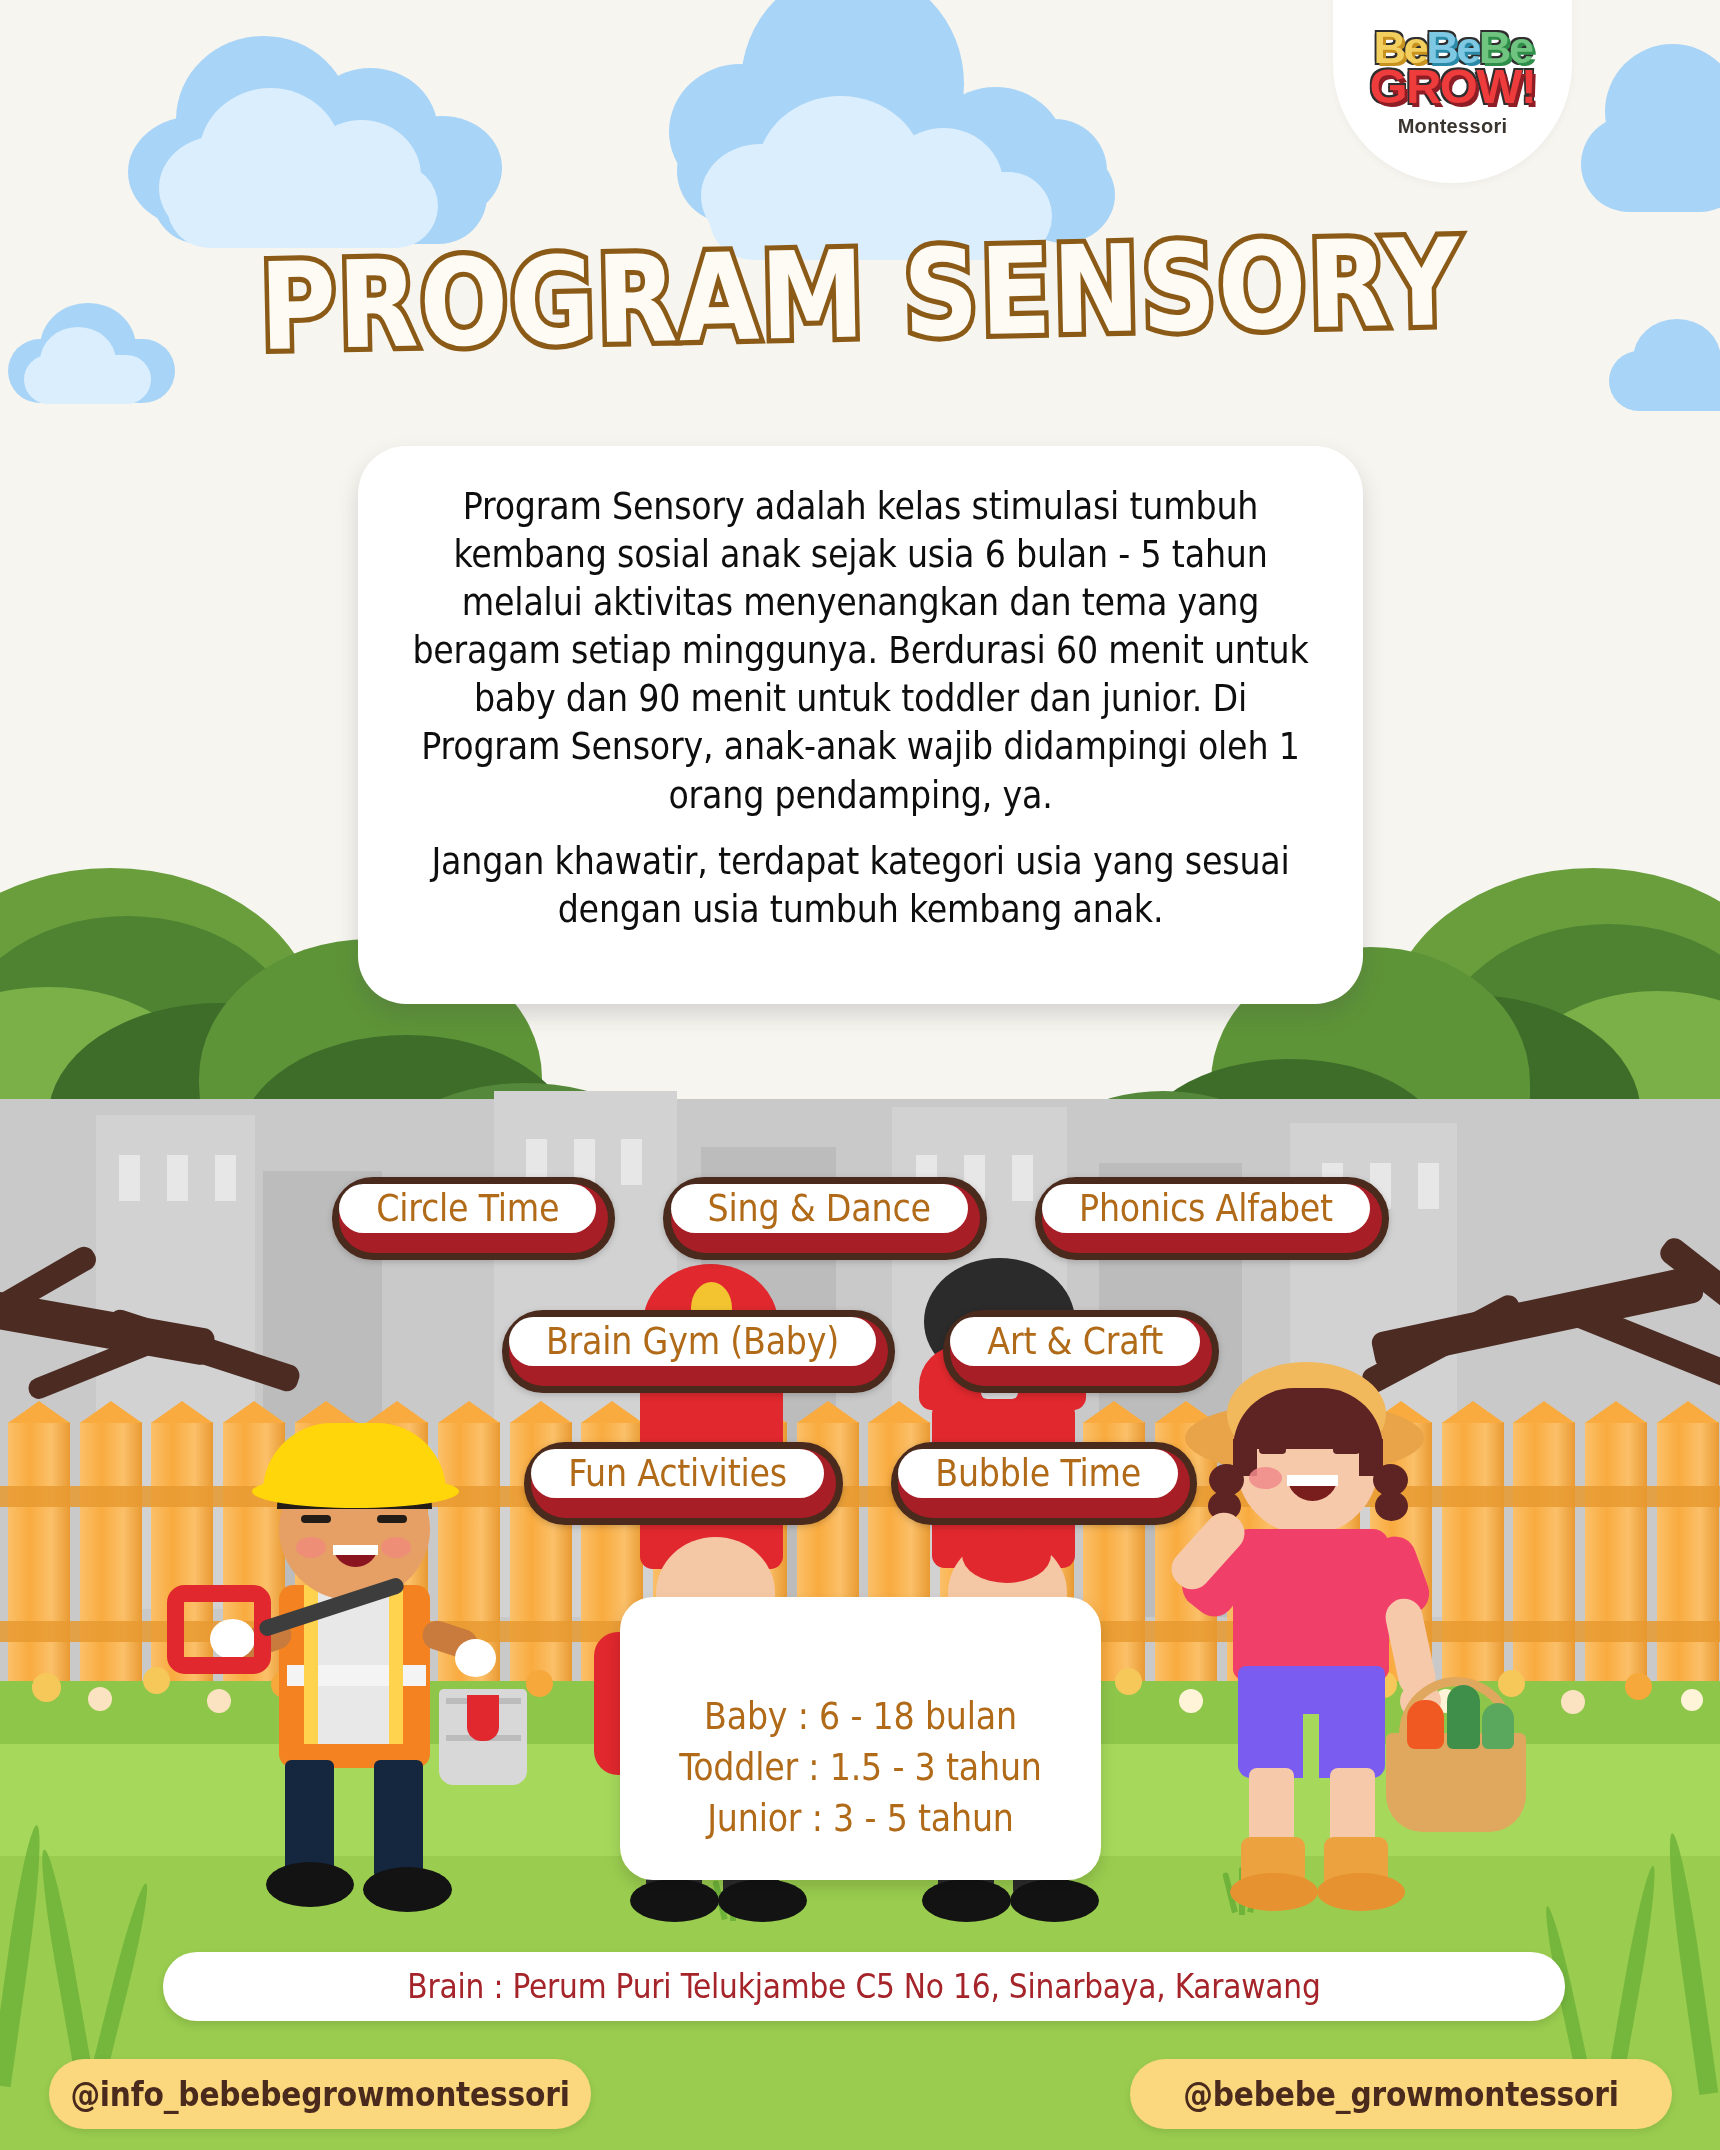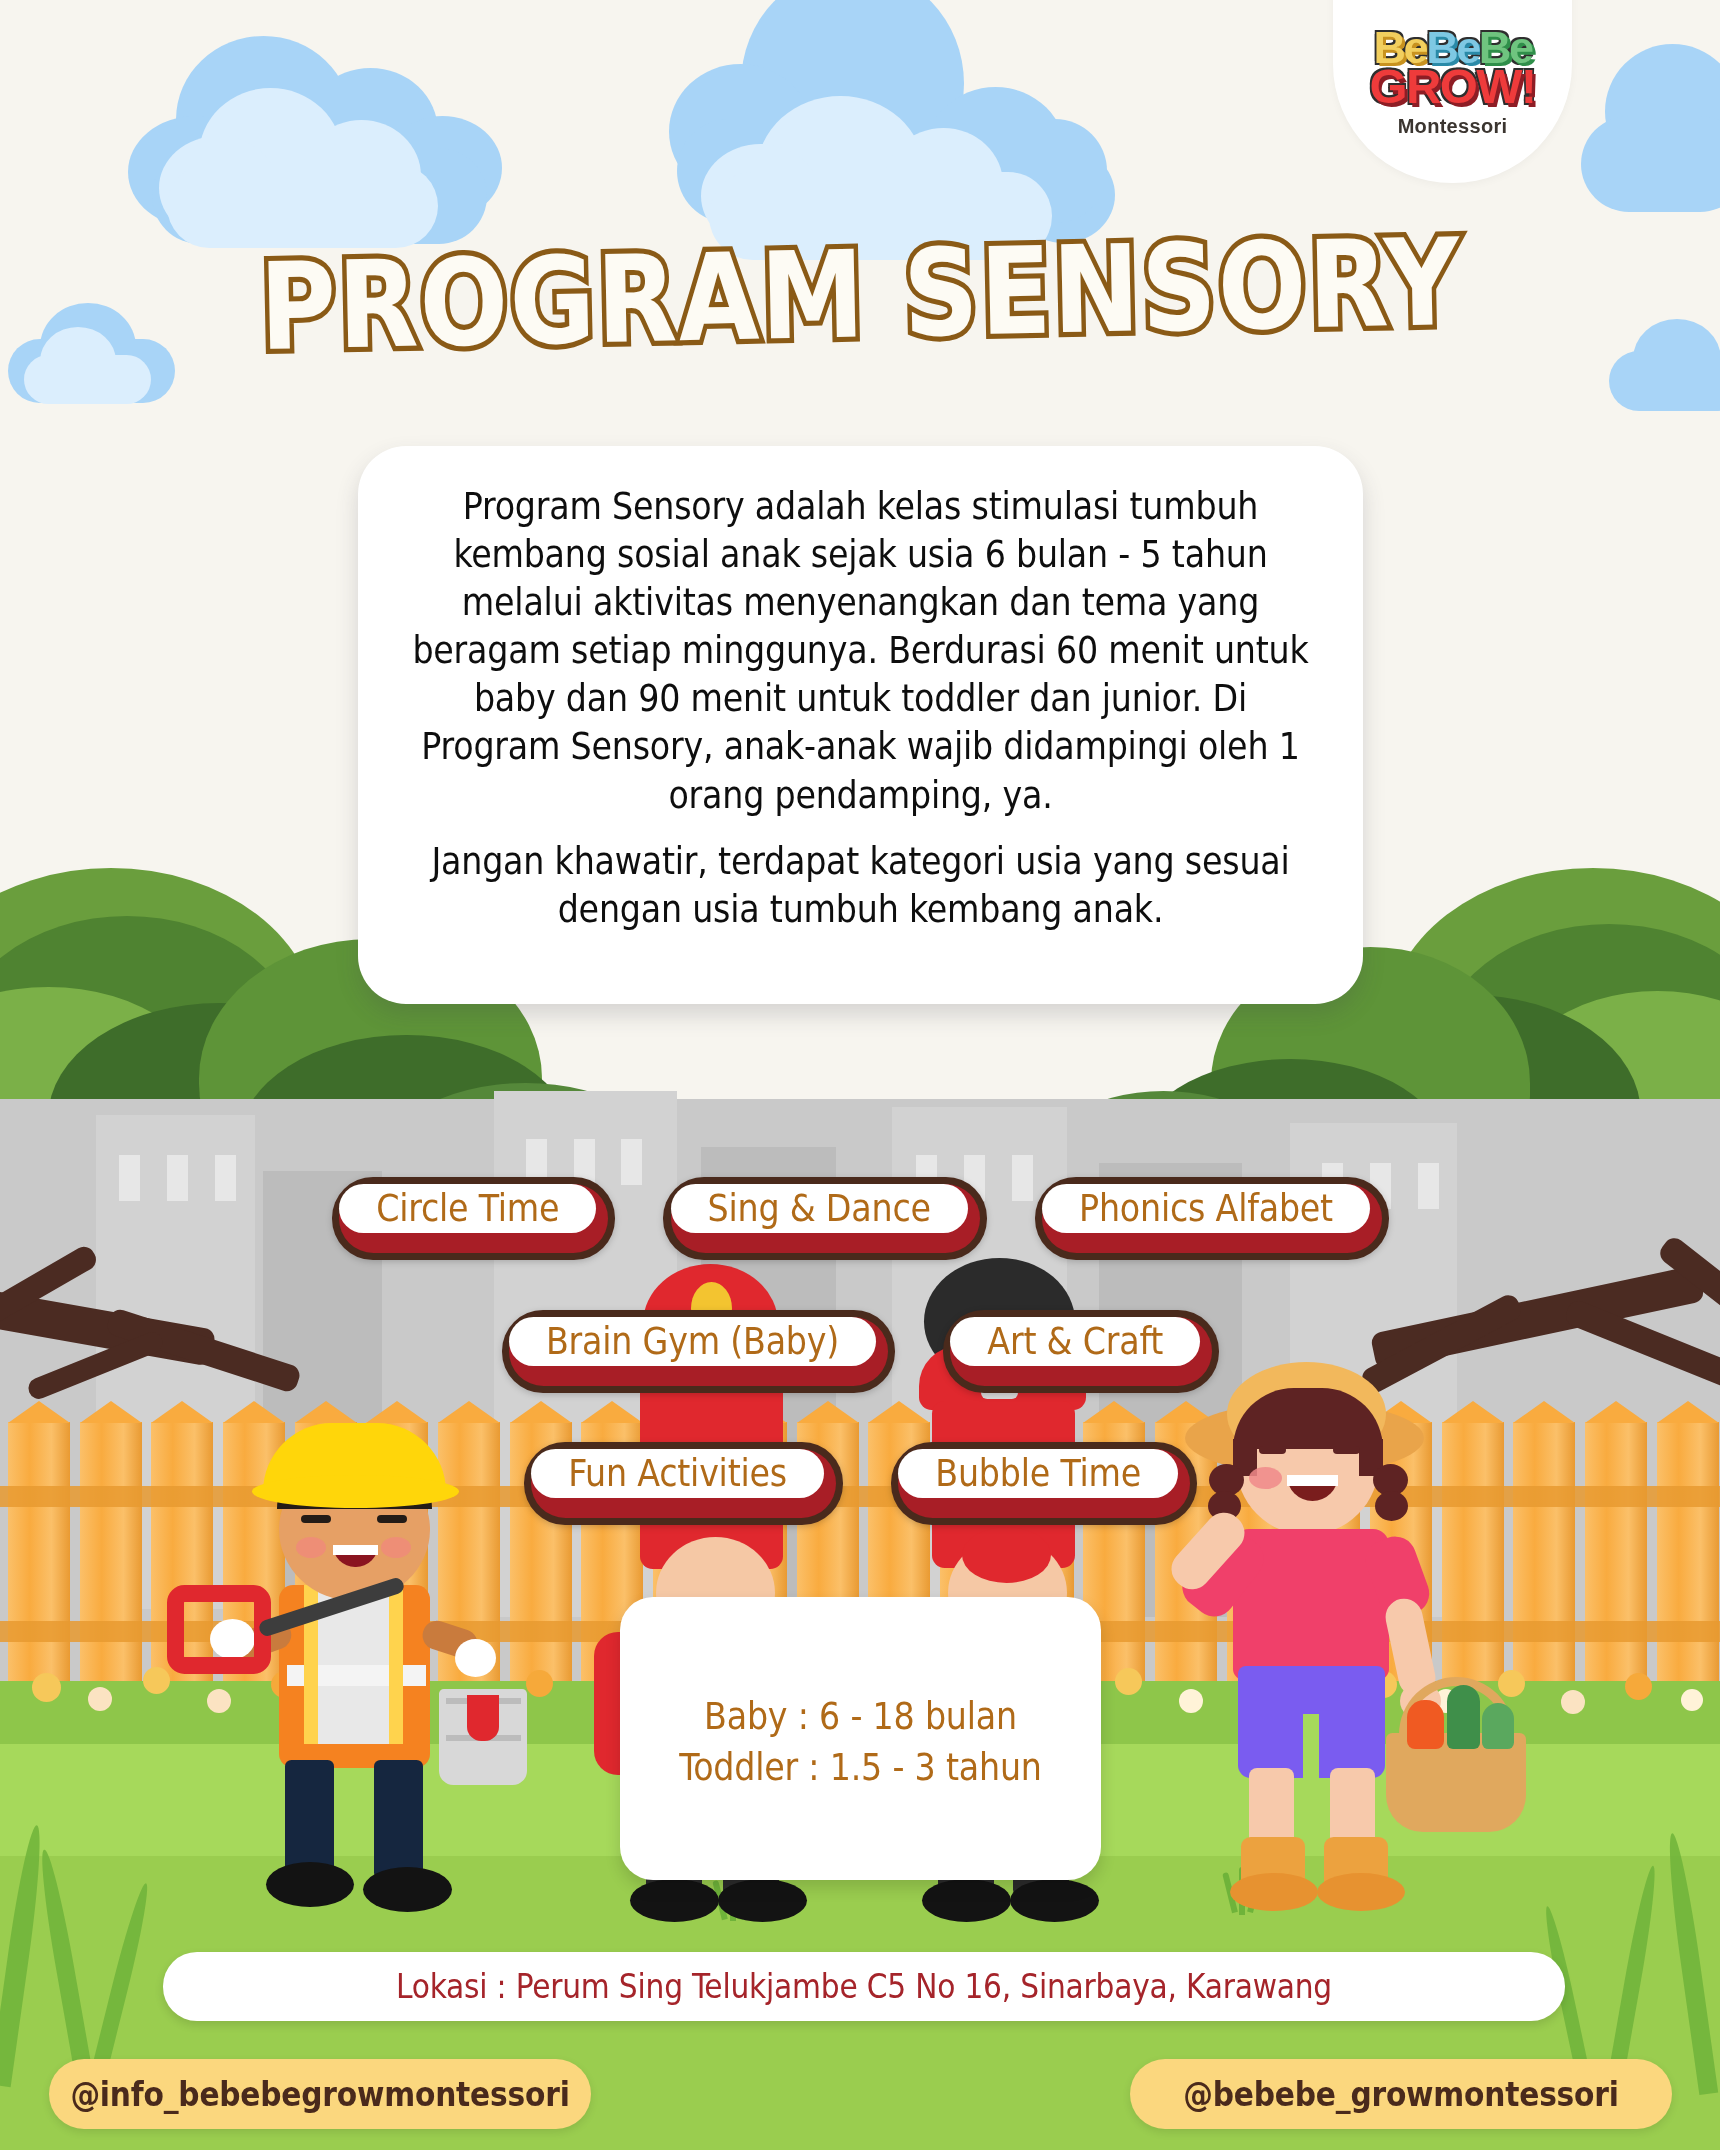--- a/index.html
+++ b/index.html
@@ -557,24 +557,25 @@
         <div class="inner-red"></div>
         <div class="inner-white">
             <span>Bubble Time</span>
           </div>
       </div>
     </div>
 
     <div class="agecard">
       <div class="line">Baby : 6 - 18 bulan</div>
       <div class="line">Toddler : 1.5 - 3 tahun</div>
+      <div class="line">Junior : 3 - 5 tahun</div>
     </div>
 
     <div class="locbar">
-      <span>Lokasi : Perum Sing Telukjambe C5 No 16, Sinarbaya, Karawang</span>
+      <span>Brain : Perum Puri Telukjambe C5 No 16, Sinarbaya, Karawang</span>
     </div>
 
     <div class="handle right">
       <span>@bebebe_growmontessori</span>
     </div>
     <div class="handle left">
       <span>@info_bebebegrowmontessori</span>
     </div>
 
   </div>

